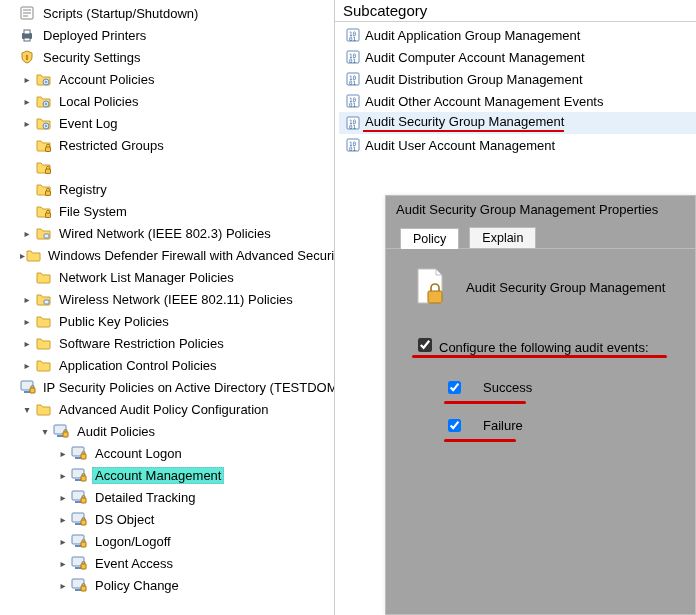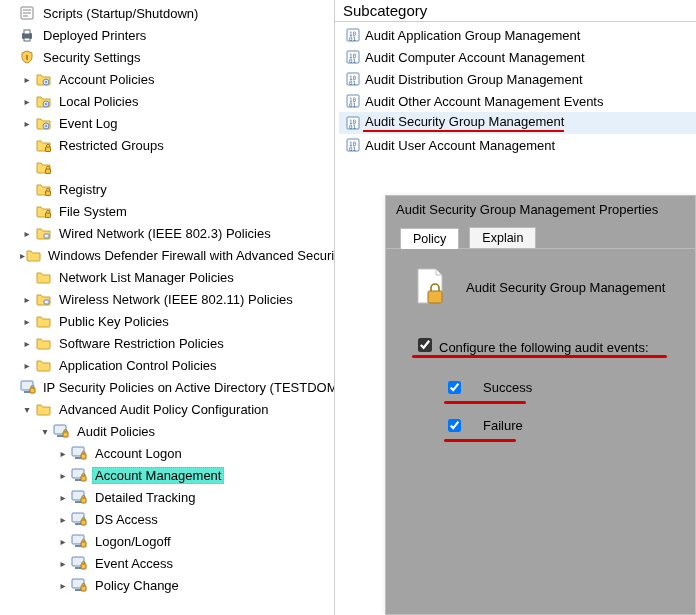--- a/index.html
+++ b/index.html
@@ -423,21 +423,21 @@
           </span>
         <span class="lbl">Detailed Tracking</span>
       </div>
       <div class="node ind3">
         <span class="tw">▸</span>
         <span class="ic">
             <svg width="16" height="16">
               <use href="#i-monitor-lock"></use>
             </svg>
           </span>
-        <span class="lbl">DS Access</span>
+        <span class="lbl">DS Object</span>
       </div>
       <div class="node ind3">
         <span class="tw">▸</span>
         <span class="ic">
             <svg width="16" height="16">
               <use href="#i-monitor-lock"></use>
             </svg>
           </span>
         <span class="lbl">Logon/Logoff</span>
       </div>

